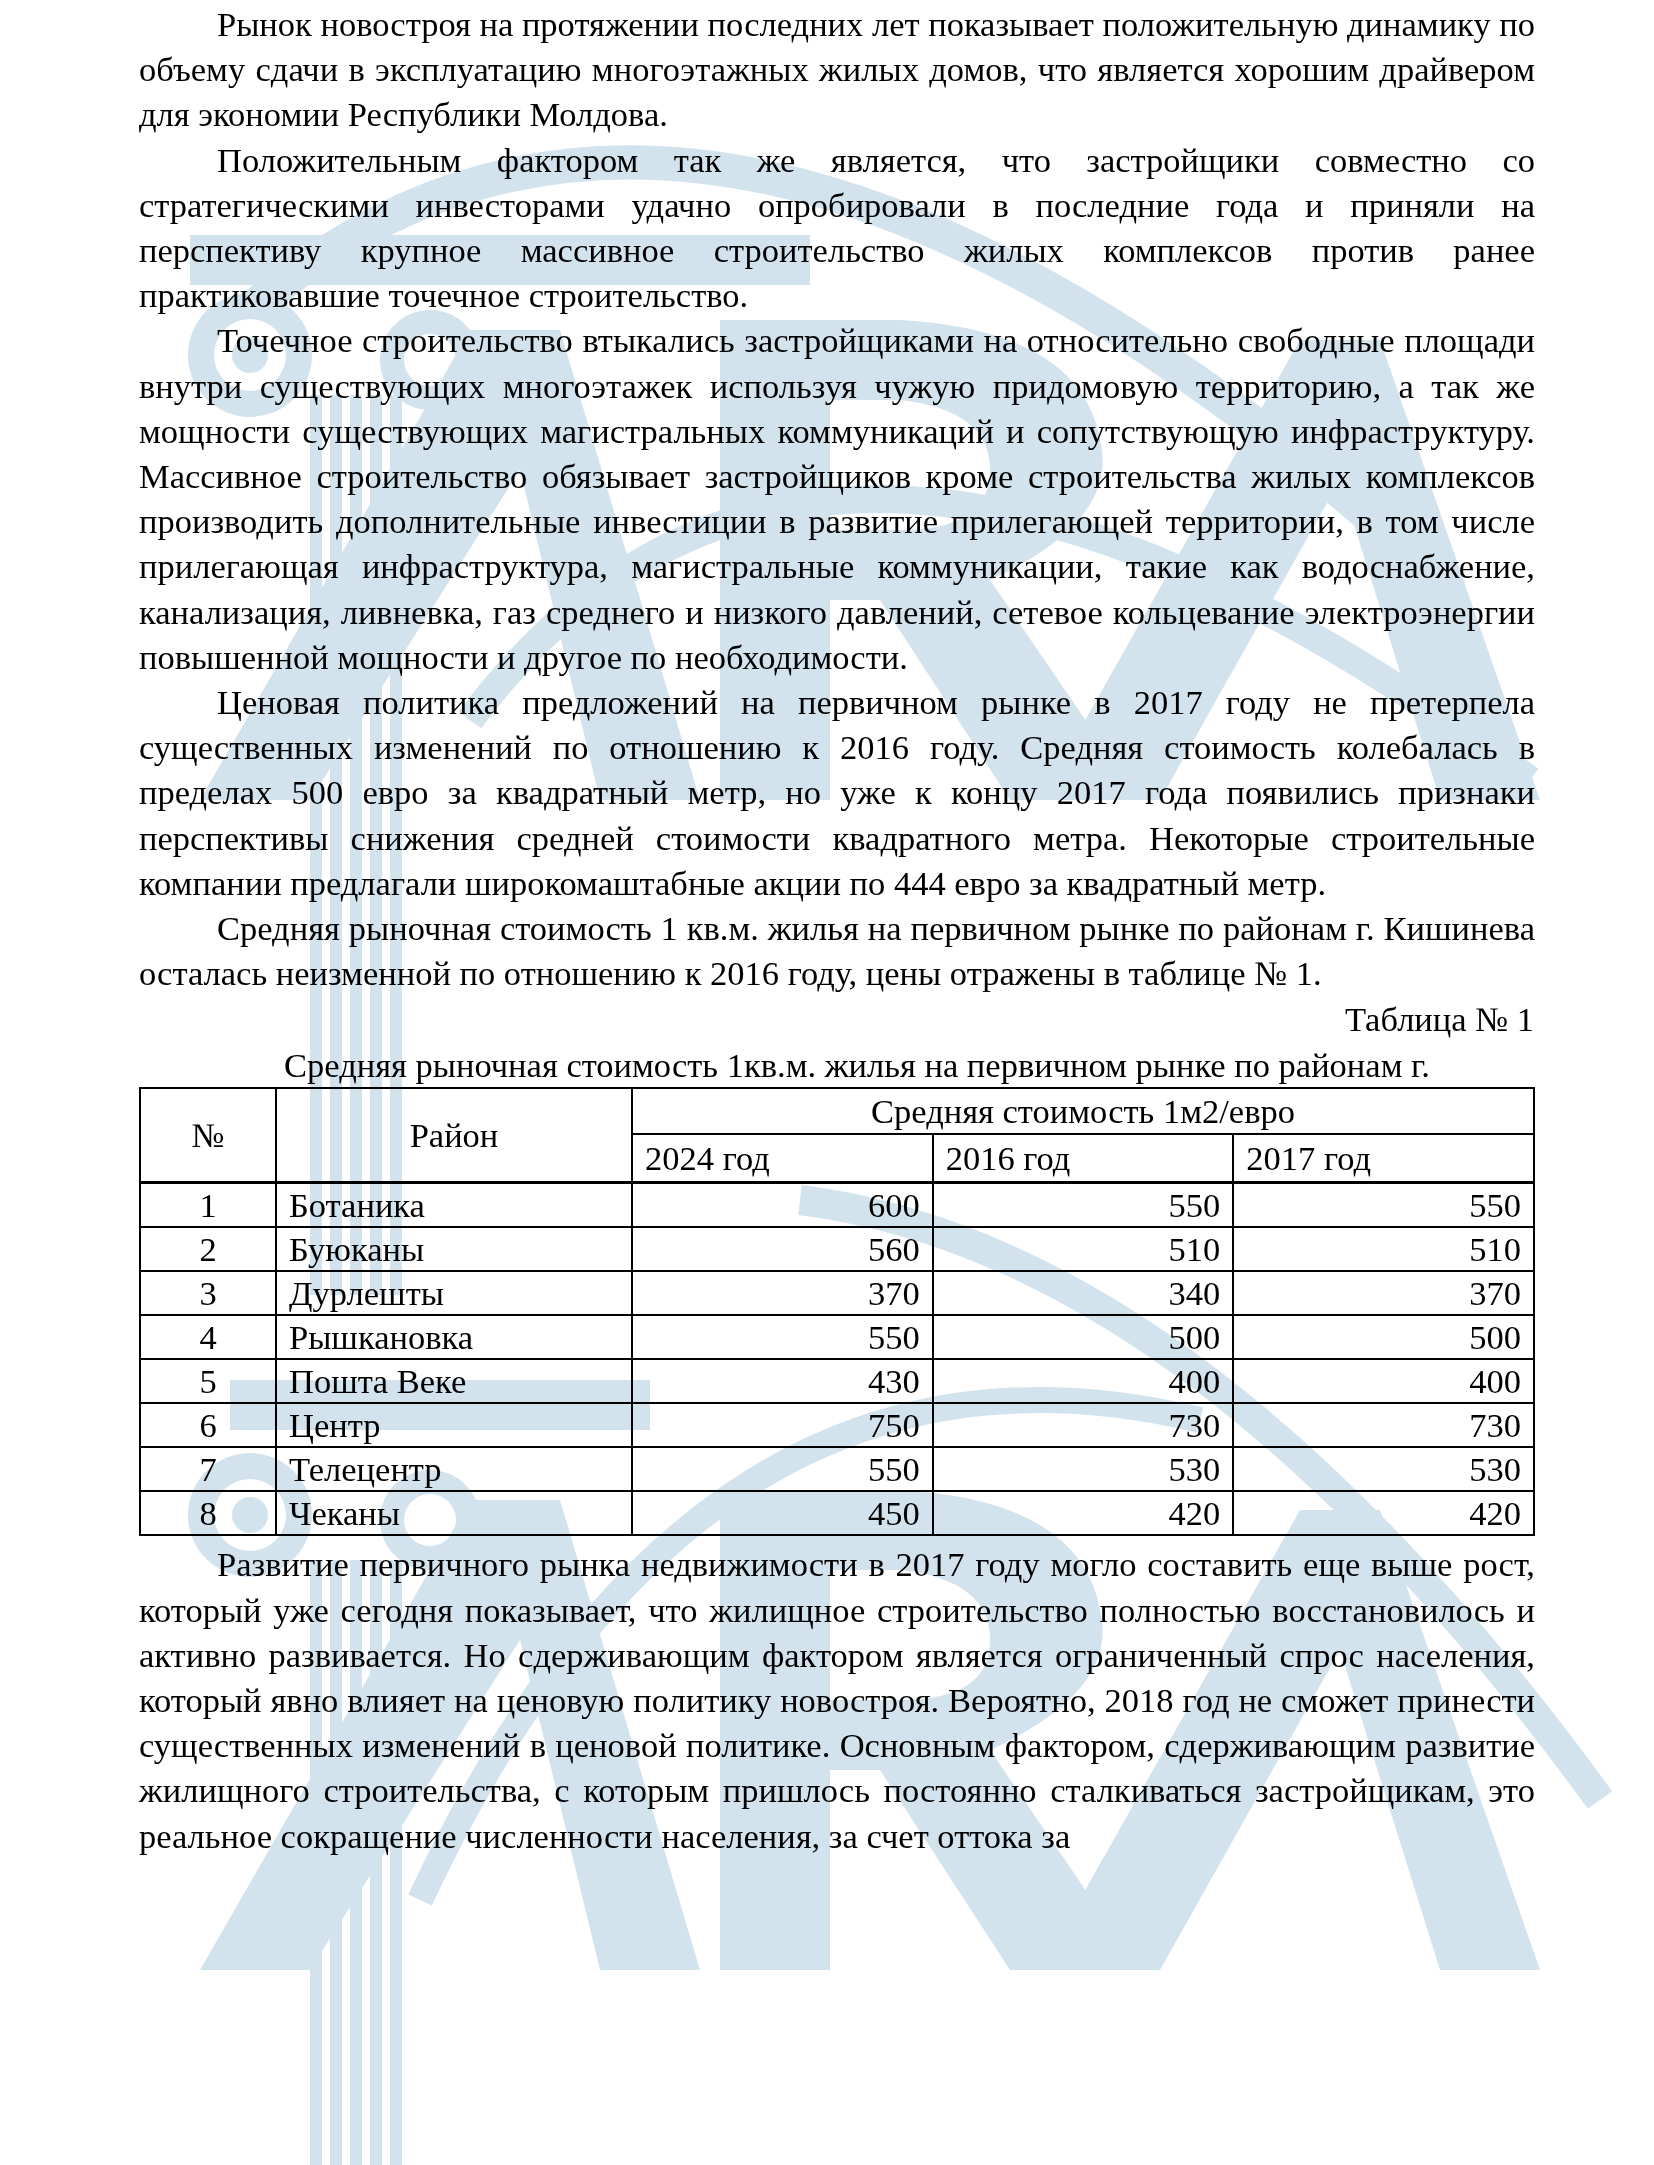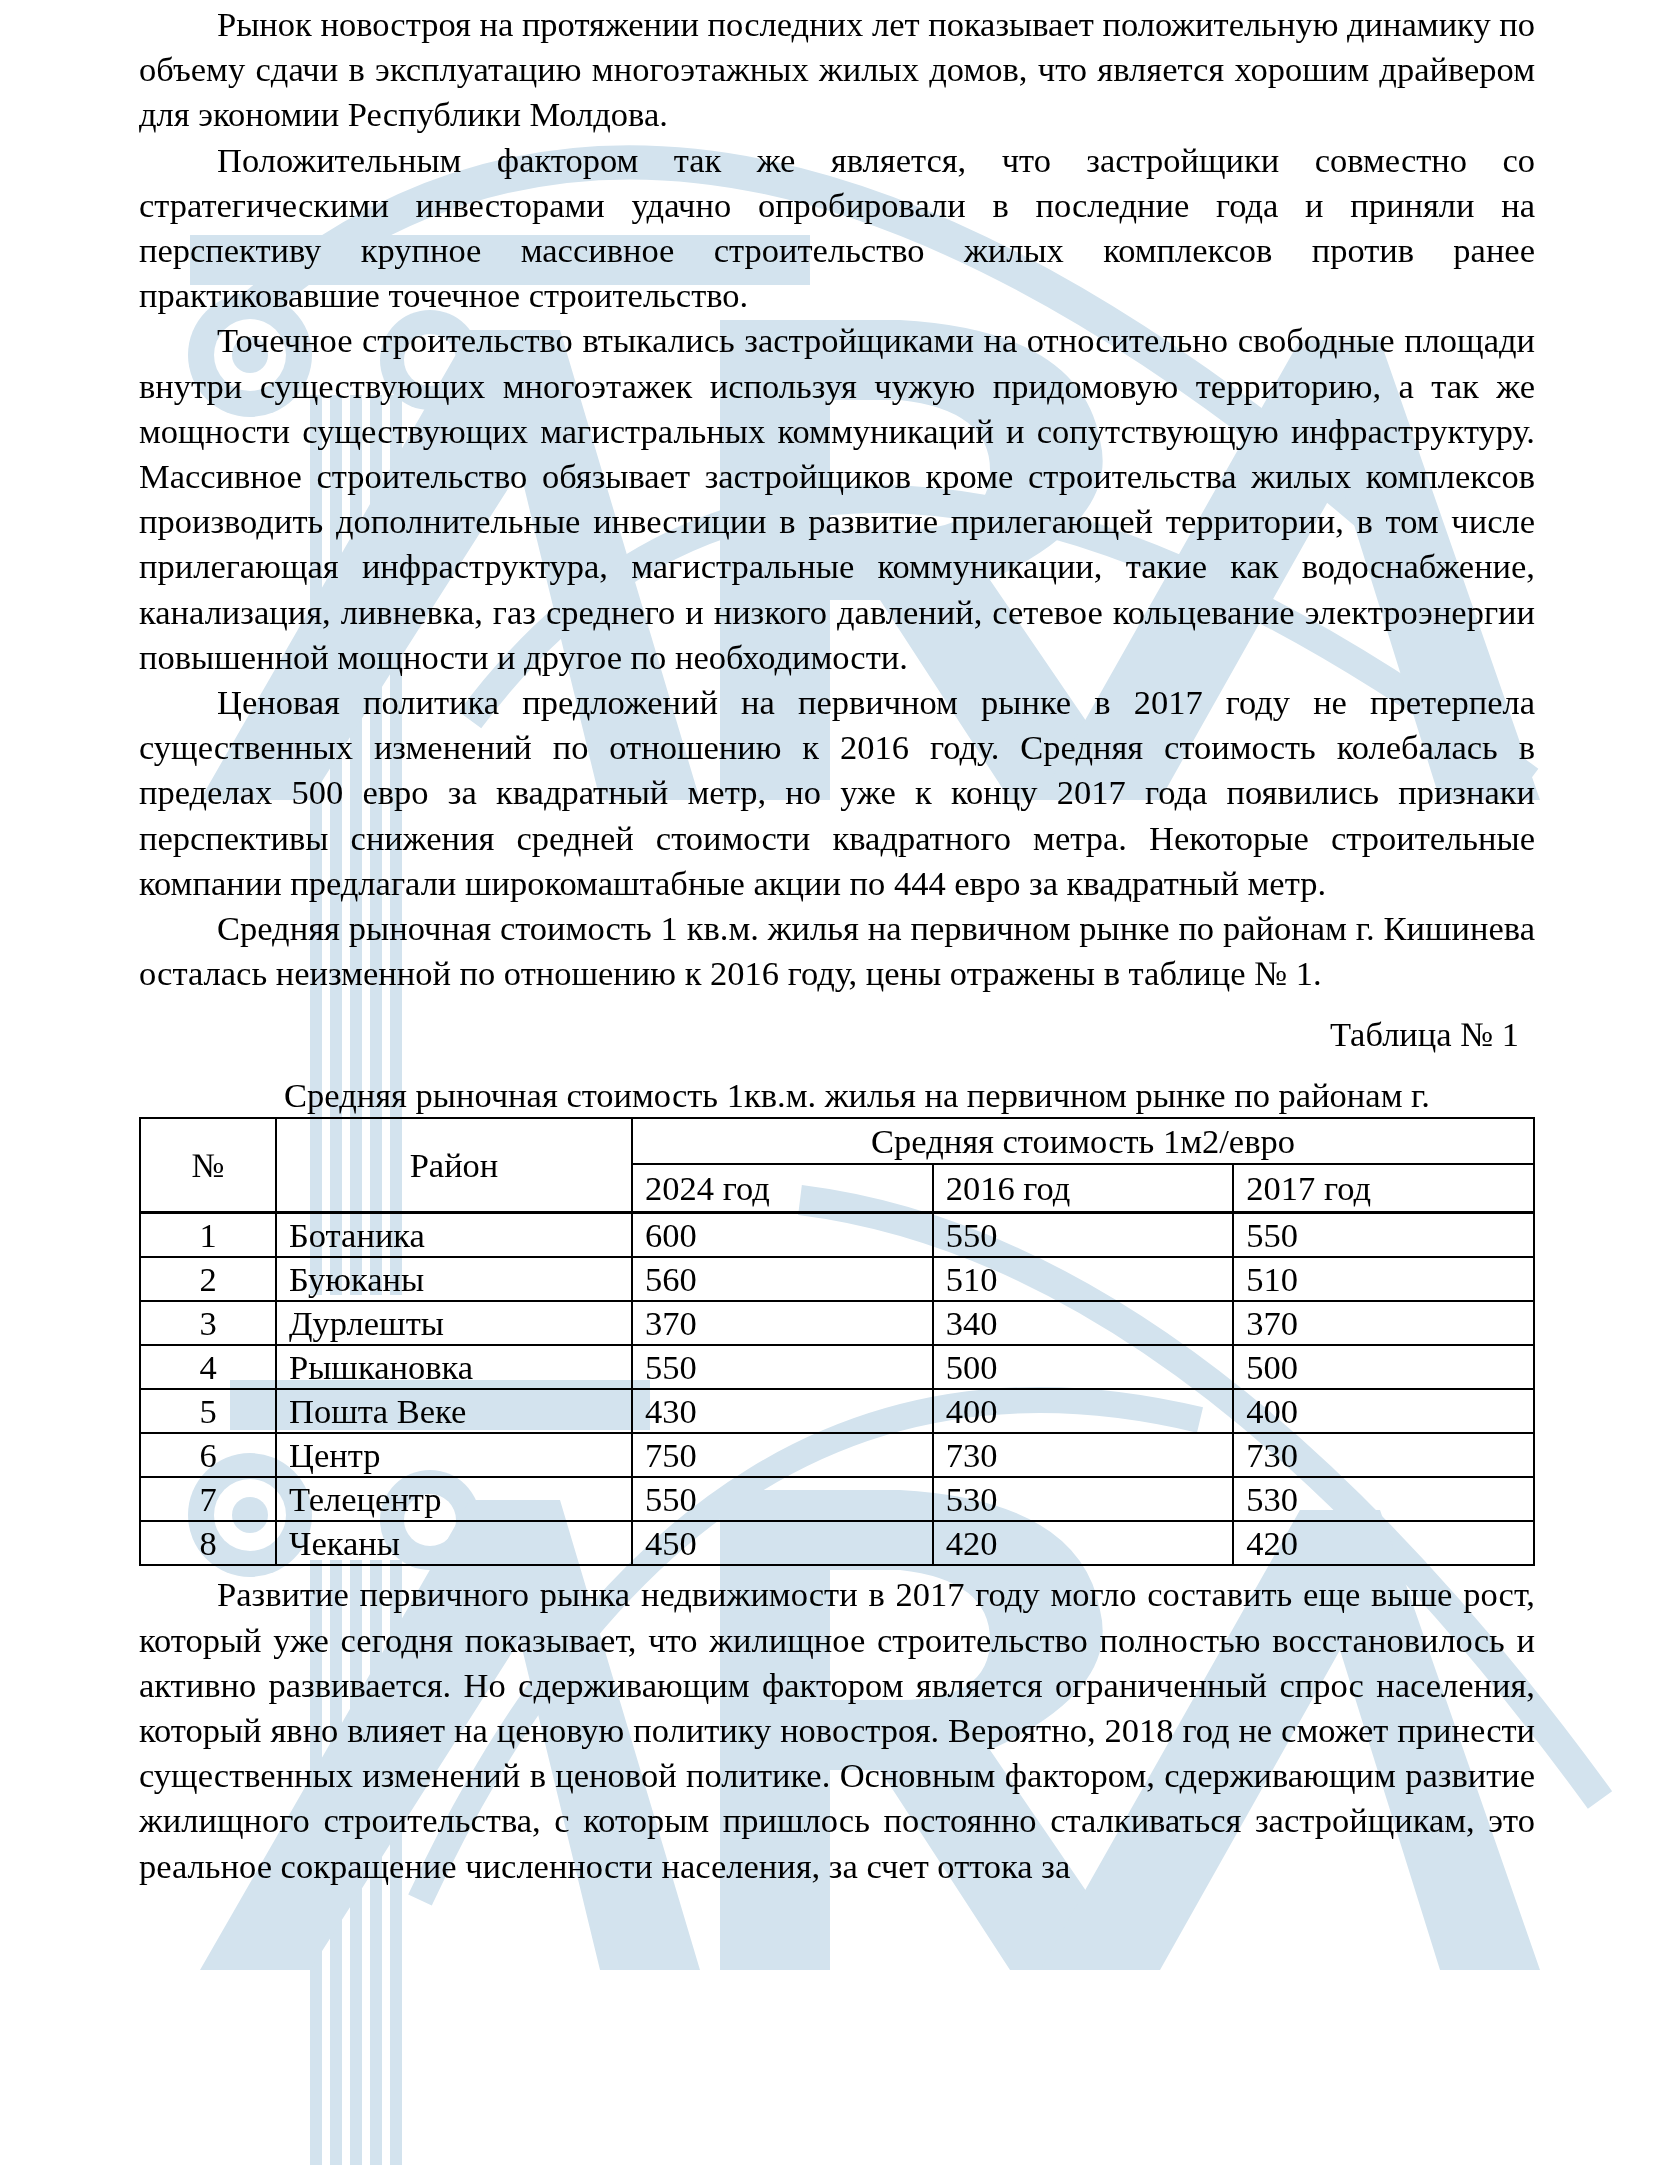--- a/index.html
+++ b/index.html
@@ -3,31 +3,31 @@
   <meta charset="utf-8">
   <style>
     html, body { margin: 0; padding: 0; background: #ffffff; }
     body { width: 1654px; height: 2165px; position: relative; overflow: hidden;
       font-family: "Liberation Serif", "DejaVu Serif", serif; color: #000; }
     .watermark { position: absolute; left: 0; top: 0; width: 1654px; height: 2165px; z-index: 0; pointer-events: none; }
     .page { position: absolute; left: 139px; top: 0; width: 1396px; z-index: 1; }
     .title { text-align: center; font-size: 46px; margin: 22px 0 0 0; line-height: 56px; padding-left: 36px; }
     .para { font-size: 34.5px; line-height: 45.2px; text-align: justify; text-indent: 78px; margin: 0; }
     .para-first { margin-top: 2px; }
-    .table-label { text-align: right; font-size: 34.5px; line-height: 45px; margin: 16px; padding-top: 0; }
+    .table-label { text-align: right; font-size: 34.5px; line-height: 45px; margin: 1px; padding-top: 0; }
     .table-caption { text-align: center; font-size: 34.5px; line-height: 44px; margin: 0; padding-left: 40px; }
     table.prices { border-collapse: collapse; width: 1396px; margin-top: 0; font-size: 34.5px; }
     table.prices th, table.prices td { border: 2px solid #000; padding: 0 12px; height: 42px; font-weight: normal; line-height: 42px; }
     table.prices th.hdr-num { width: 110px; text-align: center; }
     table.prices th.hdr-district { width: 330px; text-align: center; }
     table.prices th.hdr-group { text-align: center; height: 44px; border-radius: 21px; }
     table.prices th.hdr-year { text-align: left; height: 46px; }
     table.prices td.num { text-align: center; }
     table.prices td.district { text-align: left; }
-    table.prices td.val { text-align: left; }
+    table.prices td.val { text-align: right; }
     table.prices tbody tr:first-child td { border-top: 3px solid #000; }
     .para-after { margin-top: 6px; }
   </style>
 </head>
 <body>
 
 <svg class="watermark" viewBox="0 0 1654 2165" xmlns="http://www.w3.org/2000/svg">
   <g fill="none" stroke="#d3e3ee">
 
     <path d="M250 310 Q 700 -80 1420 560" stroke-width="34"></path>

